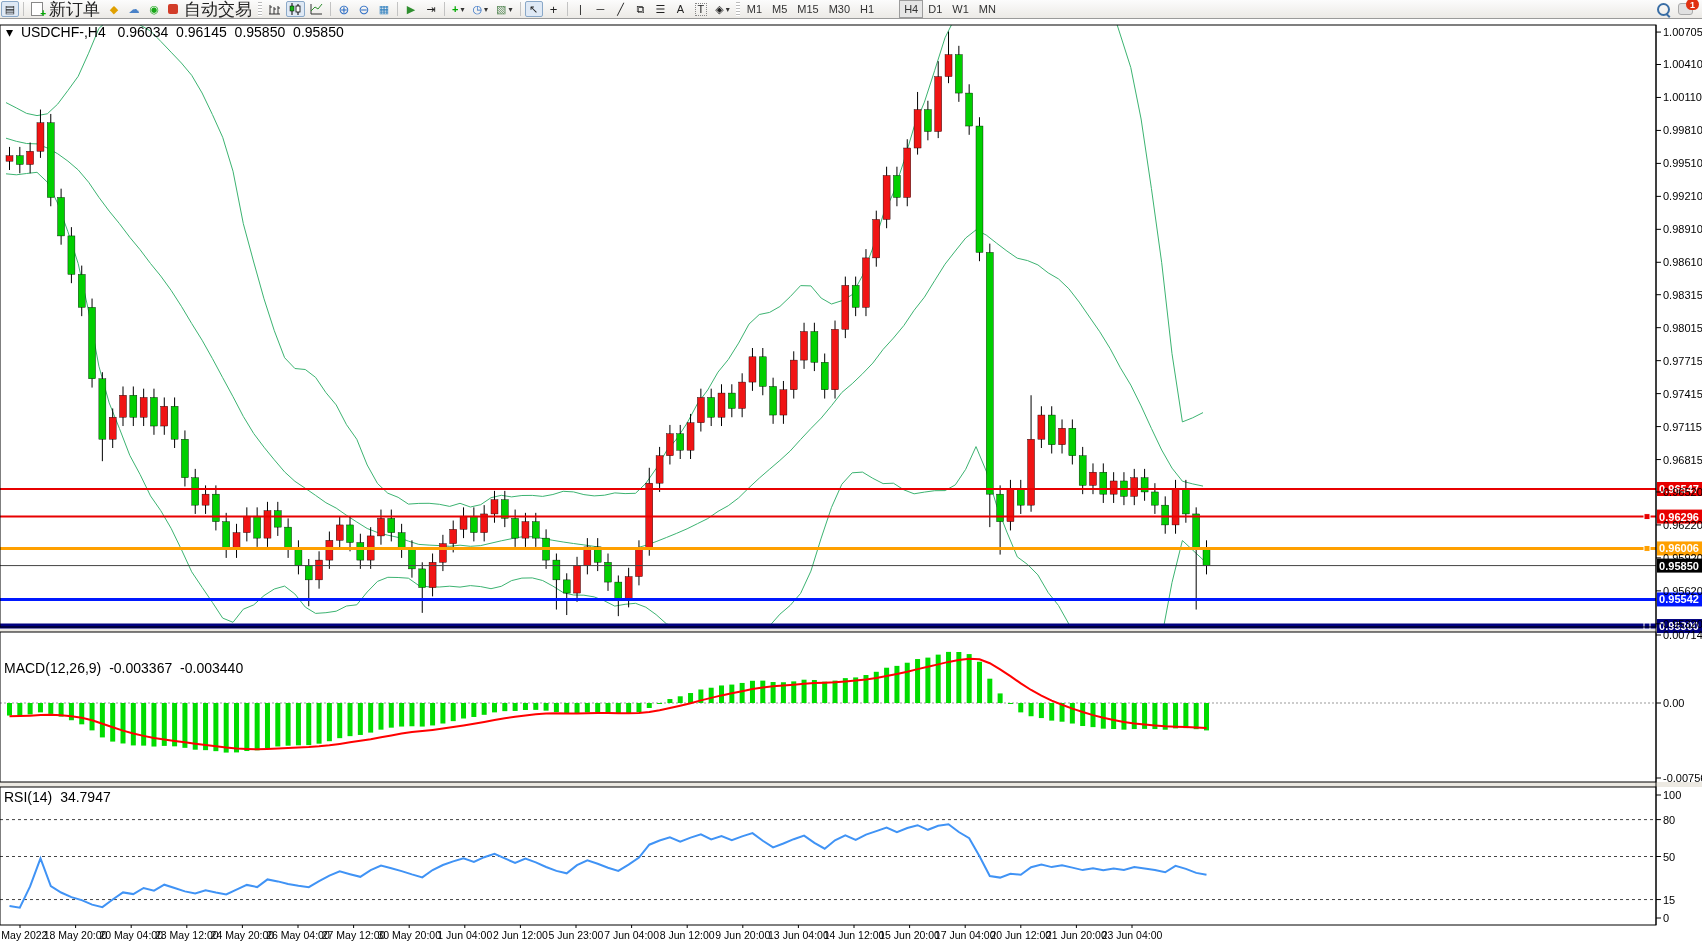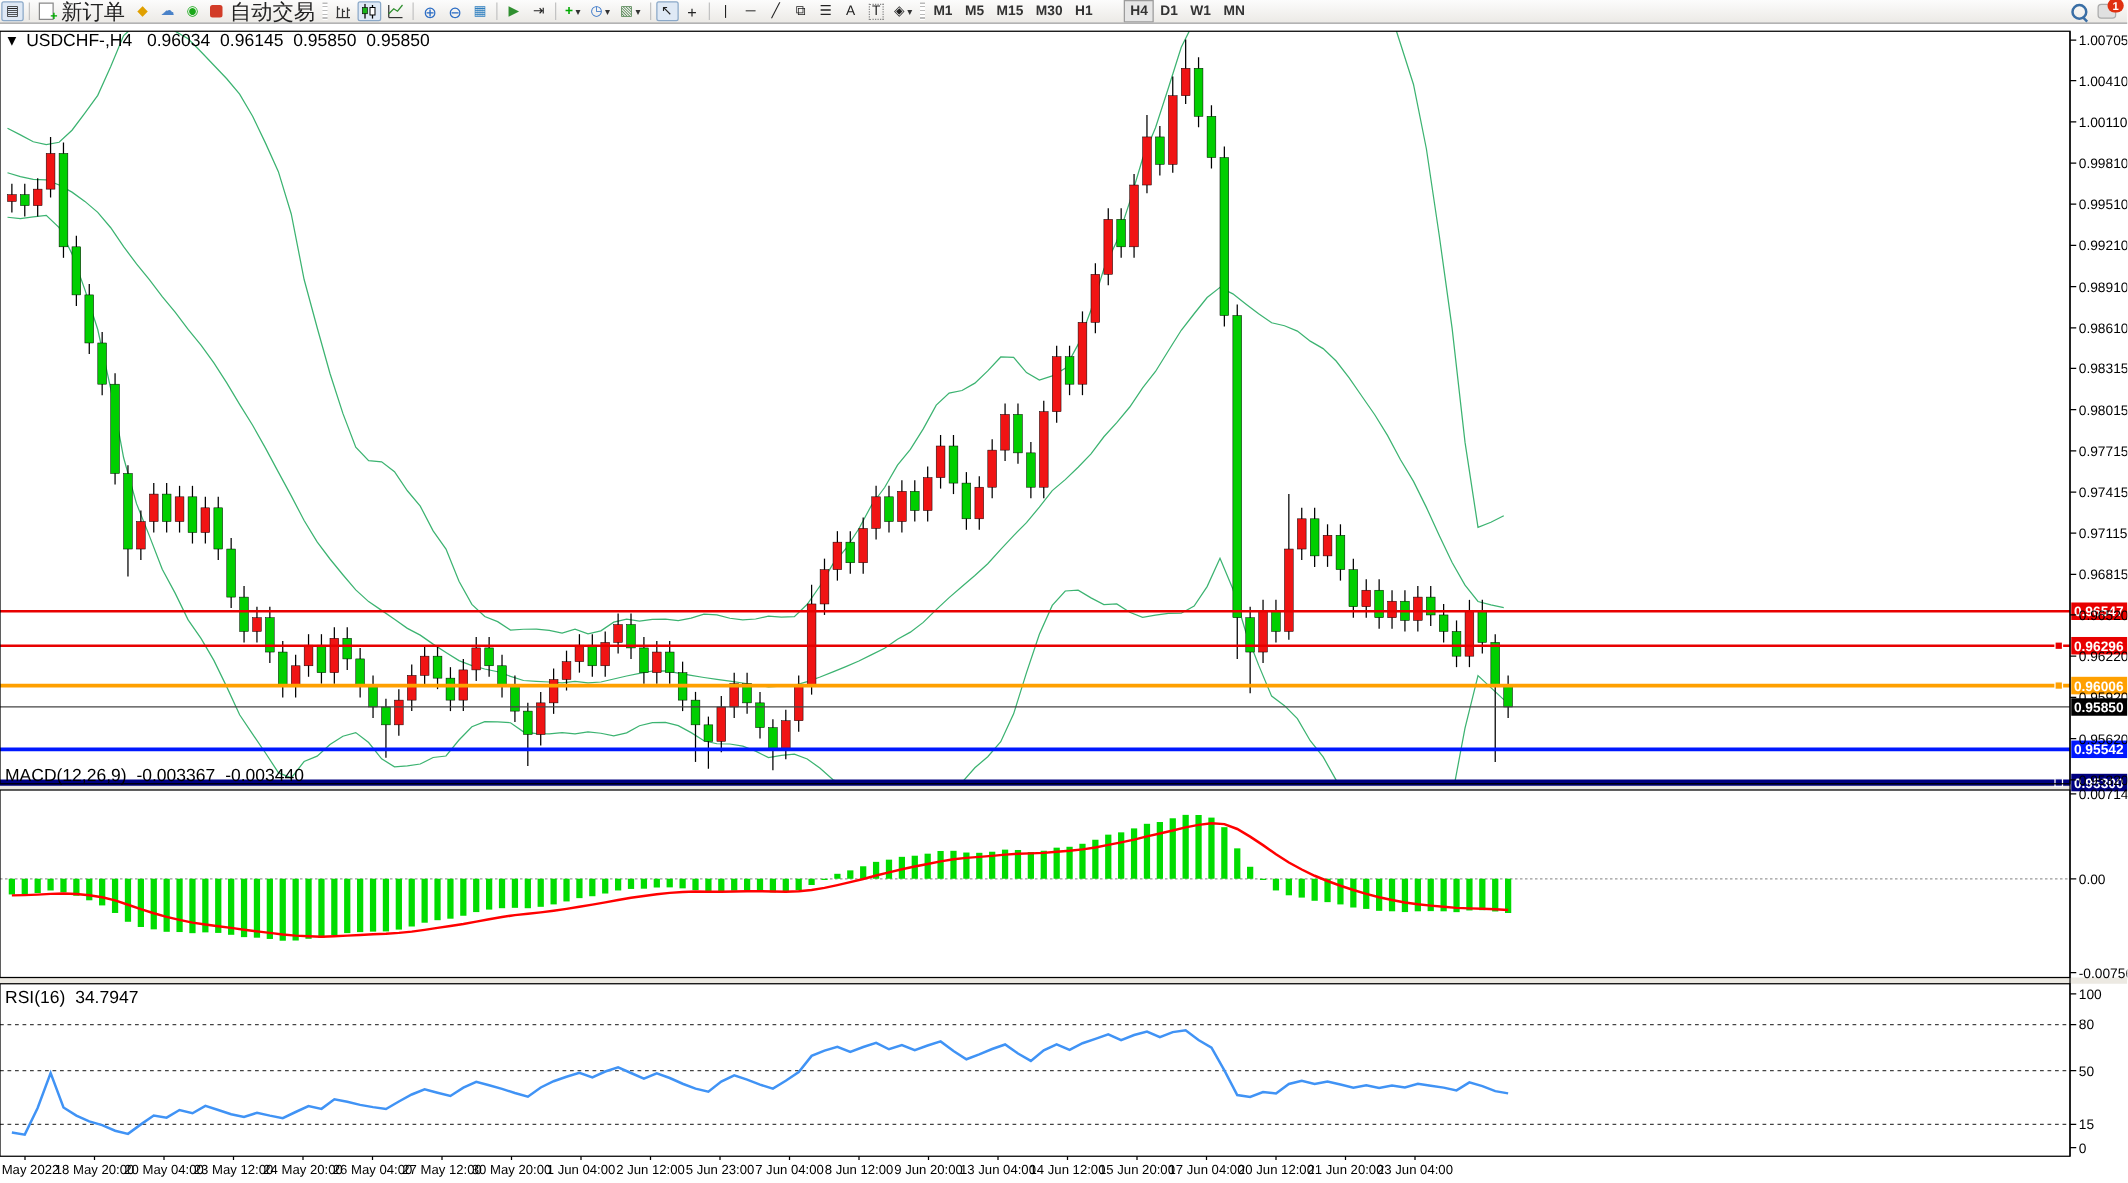--- a/index.html
+++ b/index.html
@@ -12,21 +12,21 @@
     border:1px solid transparent;border-radius:2px;box-sizing:border-box;white-space:nowrap;cursor:default;}
   .tbtn.pressed{border:1px solid #8aa8c8;background:#dfe9f5;}
   .sep{width:1px;height:14px;background:#c3c3c3;margin:0 3px;}
   .grip{width:4px;height:14px;margin:0 2px;background:repeating-linear-gradient(#bbb 0 1px,#fff 1px 3px);}
   .cn{font-size:17px;margin-left:6px;}
   .ic{font-size:11px;line-height:11px;}
   .doc-ic{display:inline-block;width:10px;height:12px;background:#fff;border:1px solid #888;position:relative;}
   .doc-ic:after{content:"+";position:absolute;right:-4px;bottom:-4px;color:#0a0;font-weight:bold;font-size:10px;}
   .sq{display:inline-block;width:10px;height:10px;border-radius:2px;}
   .caret{font-size:8px;color:#333;margin-left:2px;}
-  .tfb{height:16px;padding:0 4px;margin:0;display:flex;align-items:center;border:1px solid transparent;font-size:11px;color:#333;font-weight:bold;}
+  .tfb{height:16px;padding:0 4px;margin:0;display:flex;align-items:center;border:1px solid transparent;font-size:11px;color:#333;}
   .tfb.active{border:1px solid #9c9c9c;background:#e6e6e6;margin-left:20px;}
   .mag{position:relative;width:9px;height:9px;border:2px solid #3a6ea5;border-radius:50%;display:inline-block;}
   .mag:after{content:"";position:absolute;width:2px;height:5px;background:#3a6ea5;left:8px;top:8px;transform:rotate(-45deg);}
   .bubble{position:relative;width:13px;height:10px;background:#e0e0e0;border:1px solid #aaa;border-radius:3px;display:inline-block;}
   .badge{position:absolute;right:-7px;top:-5px;min-width:11px;height:11px;border-radius:6px;background:#e03010;color:#fff;
     font-size:9px;font-weight:bold;display:flex;align-items:center;justify-content:center;padding:0 1px;}
   svg.mini{display:block;}
   
   .hdr{position:absolute;font-size:14px;color:#000;z-index:4;white-space:nowrap;}
   .hdr span{margin-right:4px;}
@@ -675,22 +675,22 @@
     </svg>
 
   <div class="hdr" style="left:6px;top:24px">
     <span>▾</span>
     <span style="margin-right:8px">USDCHF-,H4</span>
     <span>0.96034</span>
     <span>0.96145</span>
     <span>0.95850</span>
     <span>0.95850</span>
   </div>
-  <div class="hdr" style="left:4px;top:612px">
+  <div class="hdr" style="left:4px;top:660px">
     <span>MACD(12,26,9)</span>
     <span>-0.003367</span>
     <span>-0.003440</span>
   </div>
   <div class="hdr" style="left:4px;top:789px">
-    <span>RSI(16)</span>
+    <span>RSI(14)</span>
     <span>34.7947</span>
   </div>
 </div>
 
 </body></html>

